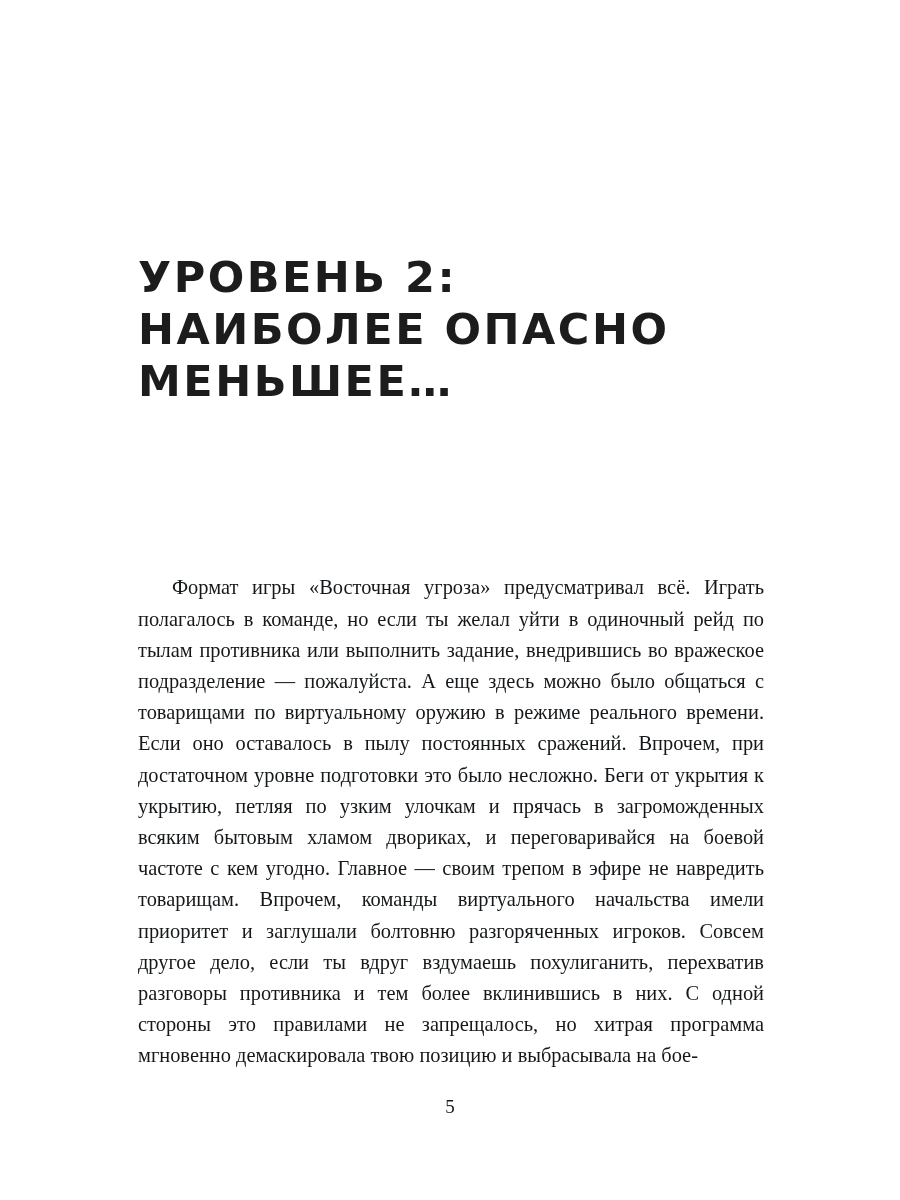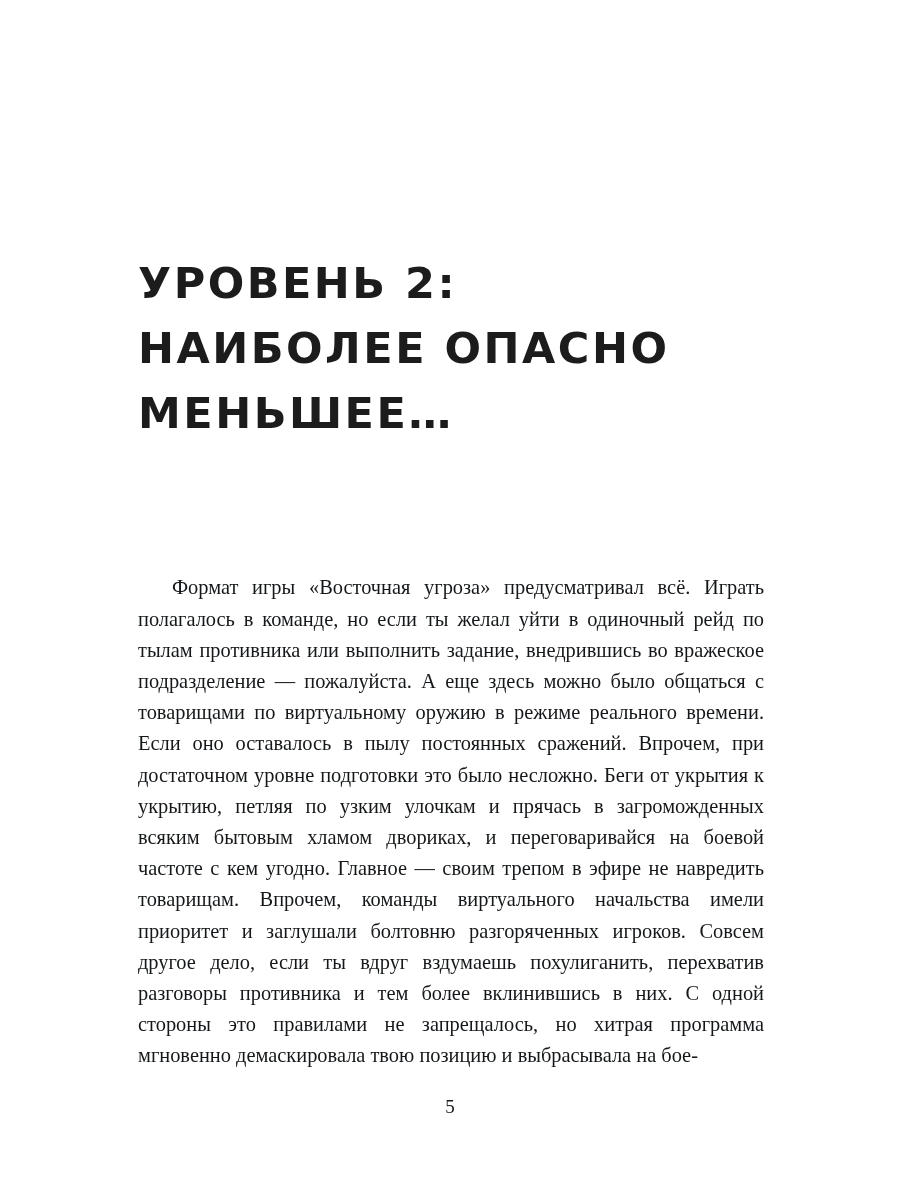--- a/index.html
+++ b/index.html
@@ -16,21 +16,21 @@
     box-sizing: border-box;
   }
   .chapter-title {
     position: absolute;
     left: 138px;
     top: 222px;
     width: 640px;
     font-family: "DejaVu Sans", sans-serif;
     font-weight: 700;
     font-size: 43px;
-    line-height: 65px;
+    line-height: 52px;
     letter-spacing: 2.5px;
     color: #1c1c1c;
     text-transform: uppercase;
     white-space: pre-line;
   }
   .body-text {
     position: absolute;
     left: 138px;
     top: 552px;
     width: 626px;

